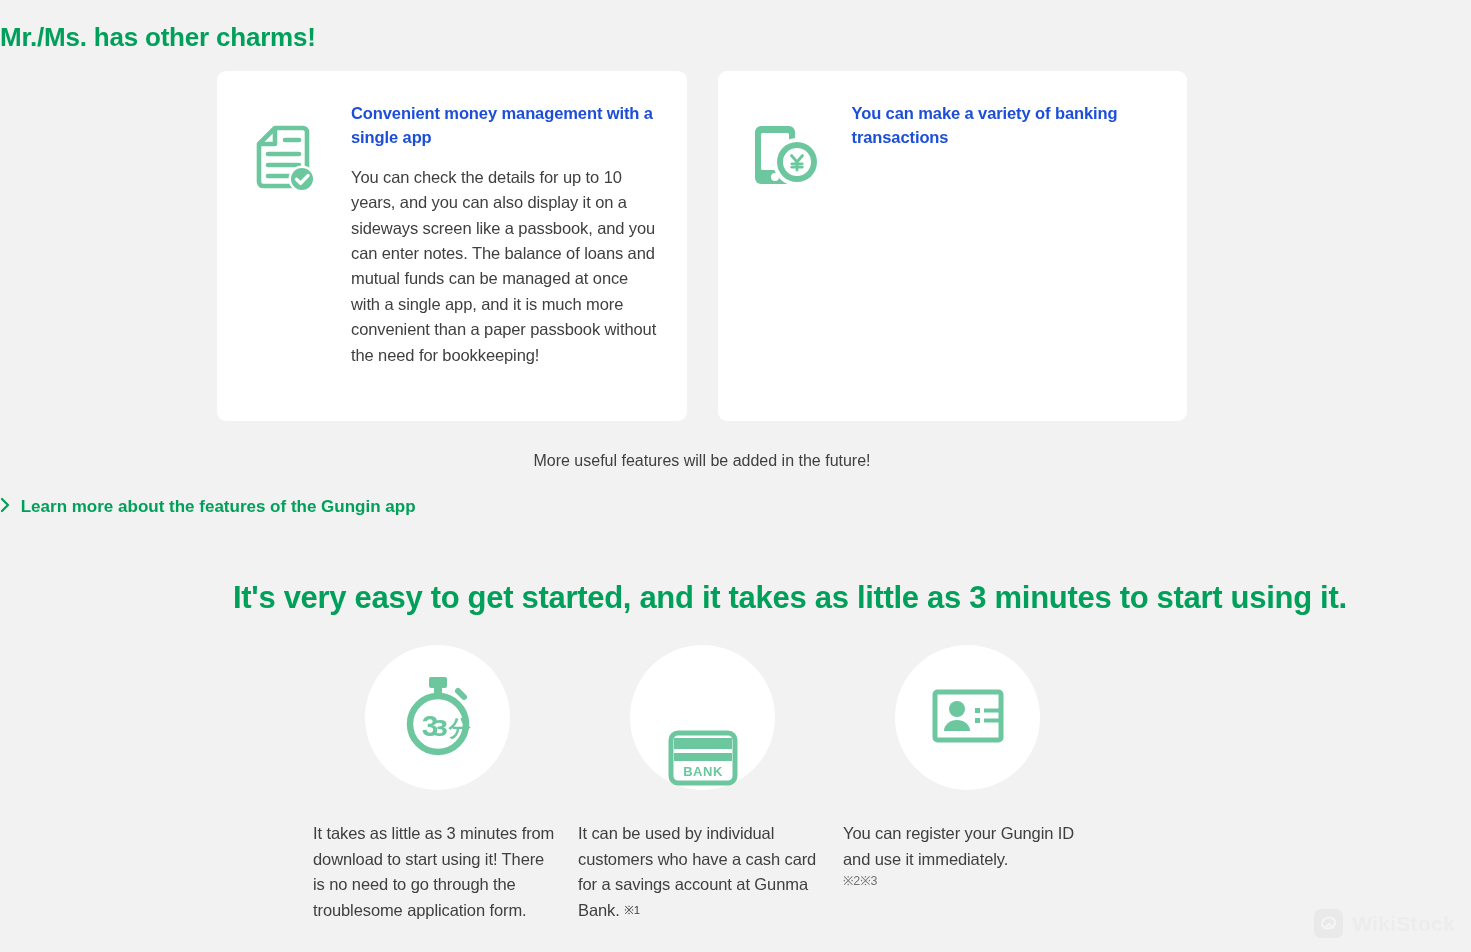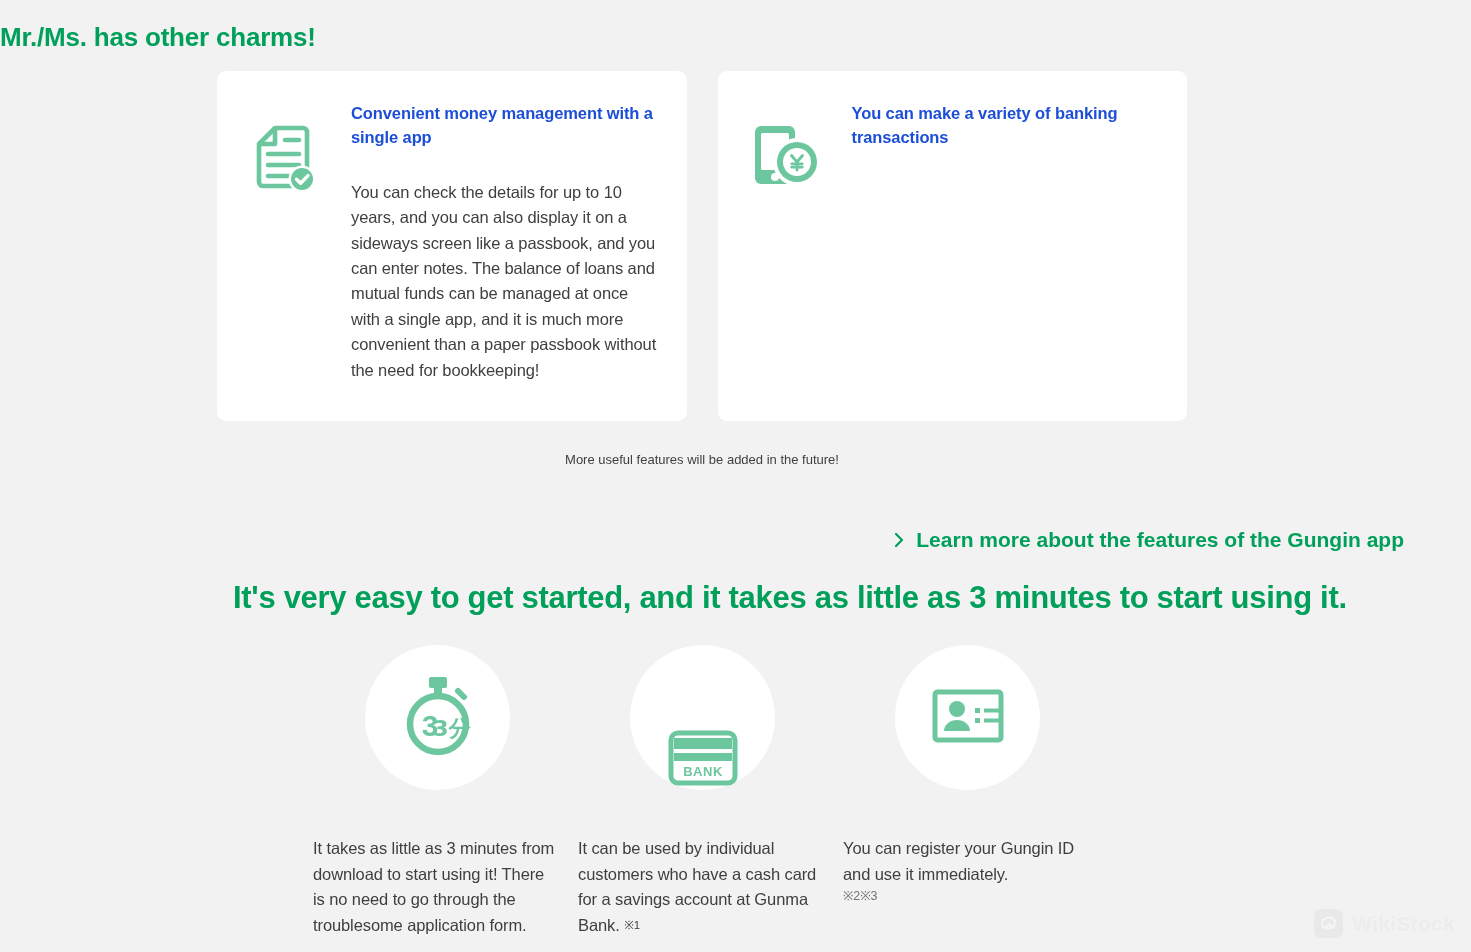--- a/index.html
+++ b/index.html
@@ -71,51 +71,50 @@
 
   .card-title {
     font-size: 16.5px;
     font-weight: bold;
     color: #1d4ed8;
     line-height: 1.45;
     letter-spacing: -0.1px;
   }
 
   .card-text {
-    margin-top: 30px;
+    margin-top: 15px;
     font-size: 16.5px;
     line-height: 1.54;
     color: #3f3f3f;
     letter-spacing: -0.1px;
   }
 
   
   .more-features {
     position: absolute;
     left: 0;
     top: 452px;
     width: 1404px;
     text-align: center;
-    font-size: 13px;
+    font-size: 16px;
     color: #3f3f3f;
   }
 
   .learn-link {
     position: absolute;
     left: 0;
     top: 497px;
     width: 1404px;
-    text-align: right;
-    font-size: 21px;
+    text-align: left;
+    font-size: 17px;
     font-weight: bold;
     color: #00a05a;
     text-decoration: none;
     cursor: pointer;
     white-space: nowrap;
-    margin-top: 31px;
   }
   .learn-link .chev {
     display: inline-block;
     vertical-align: -1px;
     margin-right: 6px;
   }
 
   
   .start-heading {
     position: absolute;
@@ -152,21 +151,21 @@
     display: flex;
     align-items: center;
     justify-content: center;
     margin-left: 52px;
   }
   .step:nth-child(1) .step-circle { margin-left: 52px; }
   .step:nth-child(2) .step-circle { margin-left: 52px; align-items: flex-end; }
   .step:nth-child(3) .step-circle { margin-left: 52px; }
 
   .step-text {
-    margin-top: 46px;
+    margin-top: 31px;
     font-size: 16.5px;
     line-height: 1.55;
     color: #3f3f3f;
     padding-right: 20px;
     letter-spacing: -0.1px;
   }
   .step-note {
     font-size: 12.5px;
     color: #737373;
   }

